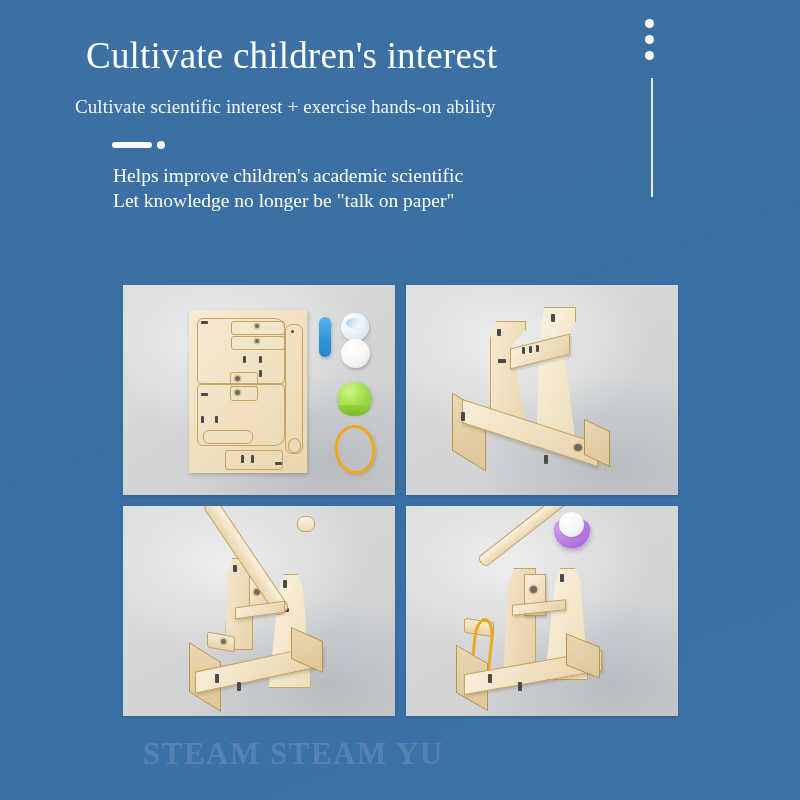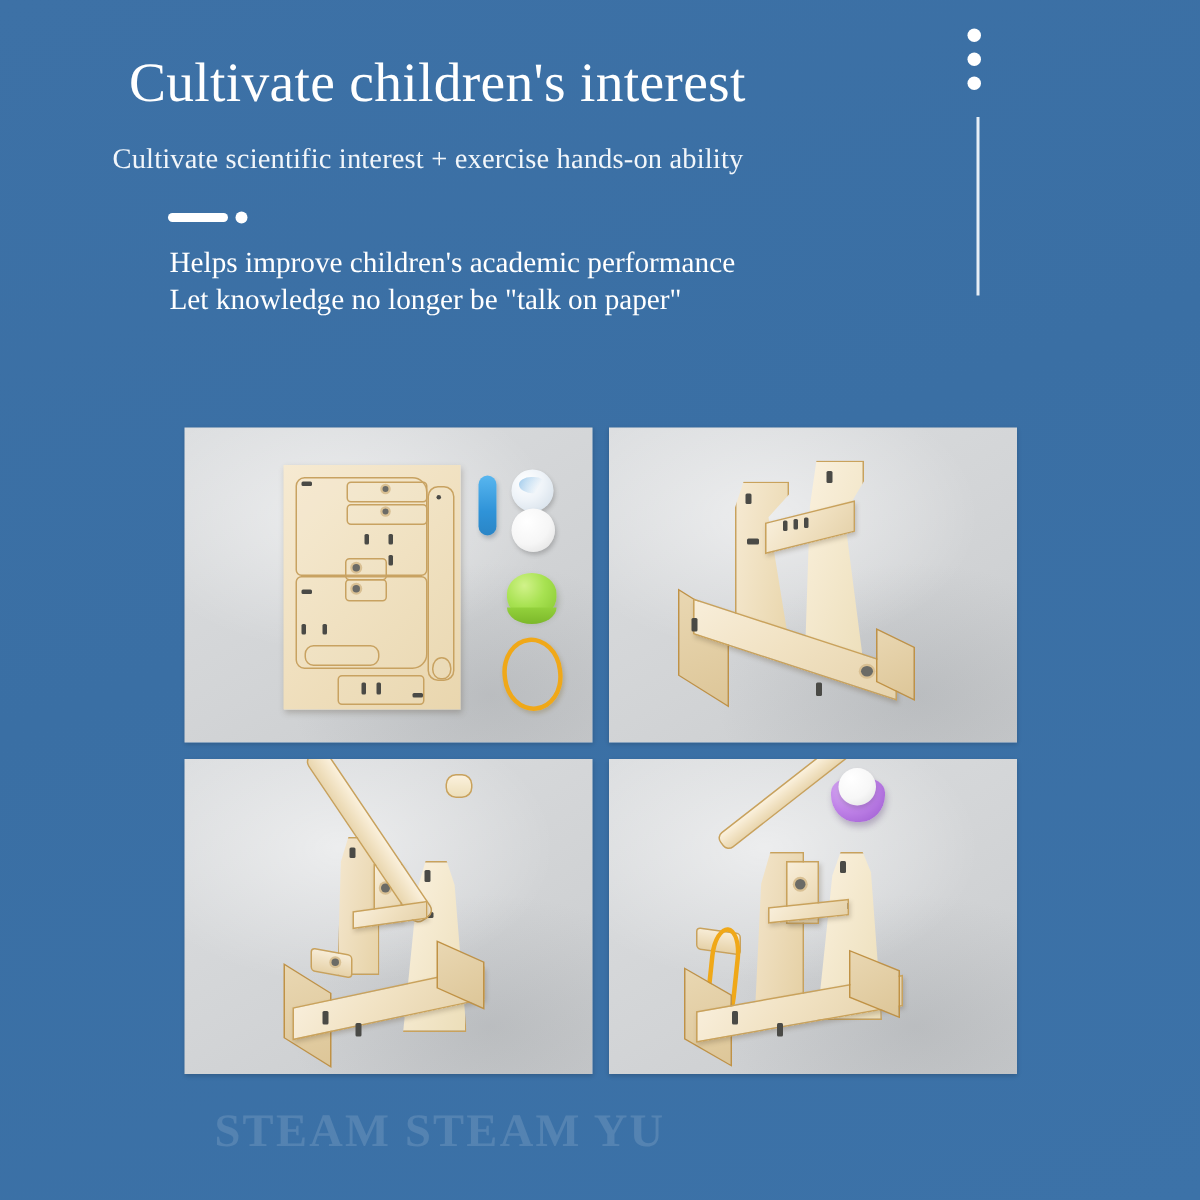--- a/index.html
+++ b/index.html
@@ -246,21 +246,21 @@
 
   <div class="headline">Cultivate children's interest</div>
   <div class="subhead">Cultivate scientific interest + exercise hands-on ability</div>
 
   <div class="dash-dot">
     <span class="bar"></span>
     <span class="dot"></span>
   </div>
 
   <div class="benefits">
-    <div>Helps improve children's academic performance</div>
+    <div>Helps improve children's academic scientific</div>
     <div>Let knowledge no longer be "talk on paper"</div>
   </div>
 
   <div class="deco-dots">
     <i></i>
     <i></i>
     <i></i>
   </div>
   <div class="deco-rule"></div>
 

